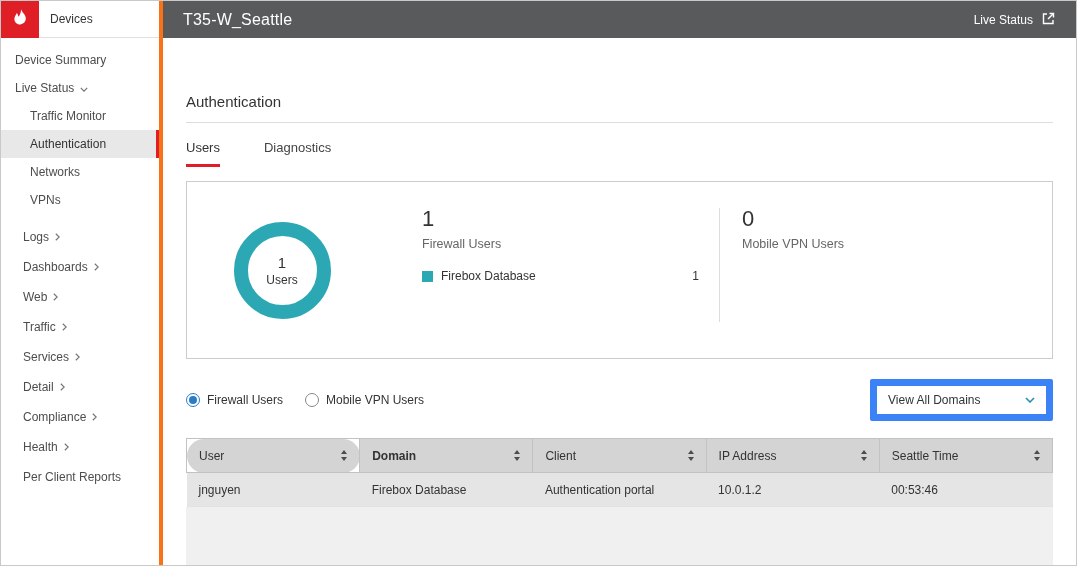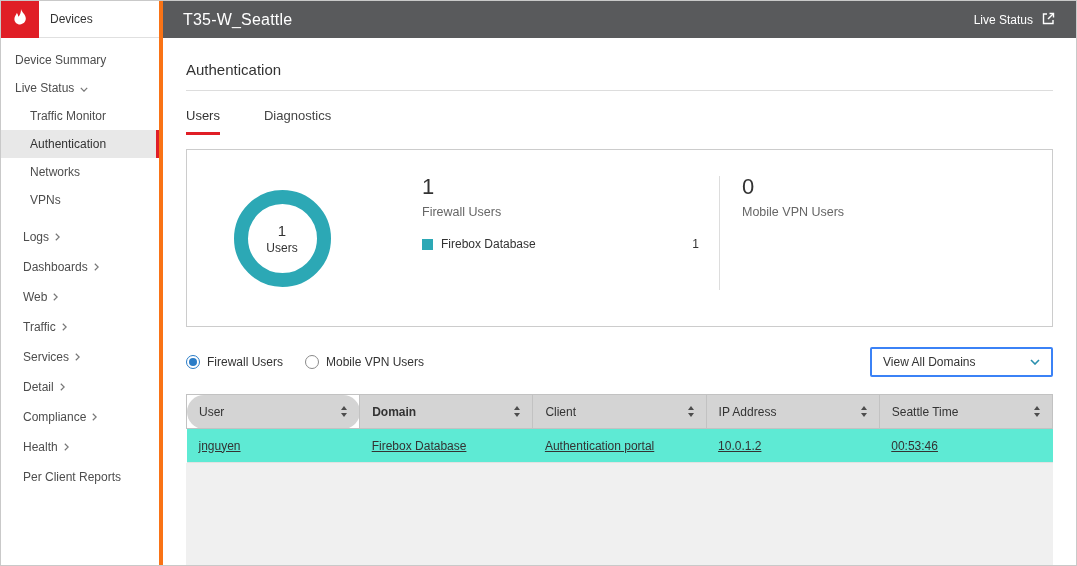--- a/index.html
+++ b/index.html
@@ -16,21 +16,21 @@
   .sidebar-nav { padding-top:8px; font-size:12px; color:#4d4d4d; overflow:hidden; }
   .nav-item { display:flex; align-items:center; gap:6px; line-height:14px; cursor:pointer; }
   .nav-item.top { padding:7px 14px; }
   .nav-item.sub { padding:7px 14px 7px 29px; }
   .nav-item.loose { padding:8px 14px;margin-left:8px; }
   .nav-item.group-start { margin-top:8px; }
   .nav-item.active { background:#e8e8e8; border-right:3px solid #e01e26; color:#333; }
   .nav-item svg { flex:0 0 auto; }
 
   
-  .main { flex:1; min-width:0; display:flex; flex-direction:column; background:#fff; }
+  .main { flex:1; min-width:0; display:flex; flex-direction:column; background:#fff;gap:32px; }
   .topbar { flex:0 0 37px; height:37px; background:#595a5c; display:flex; align-items:center; padding:0 20px; color:#fff; }
   .topbar-title { font-size:16px; font-weight:400; letter-spacing:.2px; }
   .live-status { margin-left:auto; display:flex; align-items:center; gap:8px; font-size:12px; cursor:pointer; }
 
   
   .content { flex:1; display:flex; flex-direction:column; padding:0 23px; overflow:hidden; }
   .page-heading { margin-top:23px; font-size:15px; color:#333; font-weight:400; }
   .heading-divider { border-bottom:1px solid #ddd; margin-top:12px; }
 
   .tabs { display:flex; gap:44px; margin-top:17px; font-size:13px; color:#444; flex:0 0 auto; }
@@ -51,33 +51,33 @@
   .legend-value { margin-left:auto; font-size:12px; color:#333; }
   .v-divider { width:1px; background:#ddd; margin:26px 0 36px; }
   .vpn-section { flex:0 0 332px; padding:24px 0 0 22px; }
 
   .filter-row { margin-top:20px; display:flex; align-items:center; flex:0 0 auto; }
   .radio-option { display:flex; align-items:center; gap:7px; font-size:12px; color:#333; cursor:pointer; }
   .radio-option + .radio-option { margin-left:22px; }
   .radio-circle { width:14px; height:14px; border-radius:50%; border:1px solid #8a8a8a; background:#fff; position:relative; flex:0 0 14px; }
   .radio-option.selected .radio-circle { border-color:#2a7cc7; }
   .radio-option.selected .radio-circle::after { content:""; position:absolute; inset:2px; border-radius:50%; background:#2a7cc7; }
-  .dropdown { margin-left:auto; width:183px; height:30px; border:2px solid #3b82f6; border-radius:2px; background:#fff; display:flex; align-items:center; padding:0 11px; font-size:12px; color:#333; cursor:pointer; }
+  .dropdown { margin-left:auto; width:183px; height:42px; border:7px solid #3b82f6; border-radius:2px; background:#fff; display:flex; align-items:center; padding:0 11px; font-size:12px; color:#333; cursor:pointer; }
   .dropdown svg { margin-left:auto; }
 
   .data-table { margin-top:17px; width:100%; border-collapse:collapse; flex:0 0 auto; table-layout:fixed; }
   .data-table th { background:#d4d4d4; border:1px solid #c2c2c2; font-weight:400; font-size:12px; color:#333; padding:0 12px; height:34px; text-align:left; cursor:pointer; }
   .data-table th:nth-child(1){ width:20%;border-radius:17px; } .data-table th:nth-child(2){ width:20%;font-weight:bold; }
   .data-table th:nth-child(3){ width:20%; } .data-table th:nth-child(4){ width:20%; }
   .data-table th:nth-child(5){ width:20%; }
   .th-inner { display:flex; align-items:center; }
   .sort-icon { margin-left:auto; display:flex; flex-direction:column; gap:3px; }
   .tri-up { width:0; height:0; border-left:3.5px solid transparent; border-right:3.5px solid transparent; border-bottom:4px solid #4c4c4c; }
   .tri-down { width:0; height:0; border-left:3.5px solid transparent; border-right:3.5px solid transparent; border-top:4px solid #4c4c4c; }
-  .data-table td { font-size:12px; color:#333; padding:0 12px; height:34px; background:#5eead4; border-bottom:1px solid #e2e2e2;text-decoration:underline; }
+  .data-table td { font-size:12px; color:#333; padding:0 12px; height:34px; background:#e5e5e5; border-bottom:1px solid #e2e2e2; }
 
   .table-empty-area { flex:1; background:#f0f0f0; }
 </style>
 </head>
 <body>
 
 <div class="app">
 
   <aside class="sidebar">
     <div class="sidebar-top">

